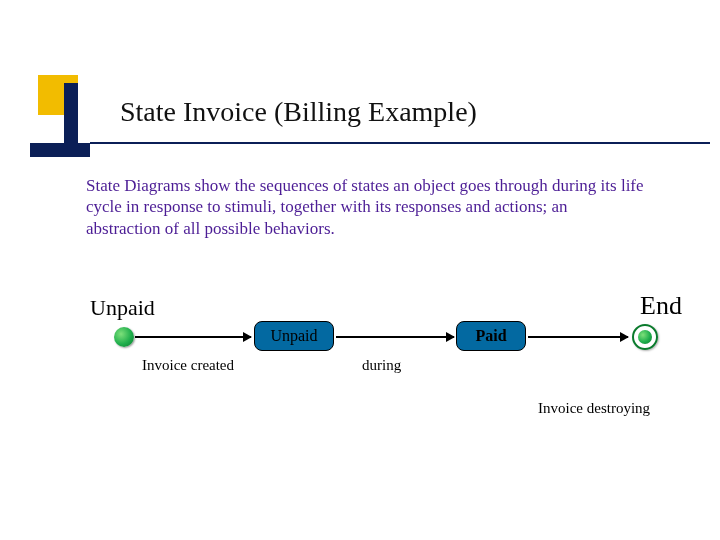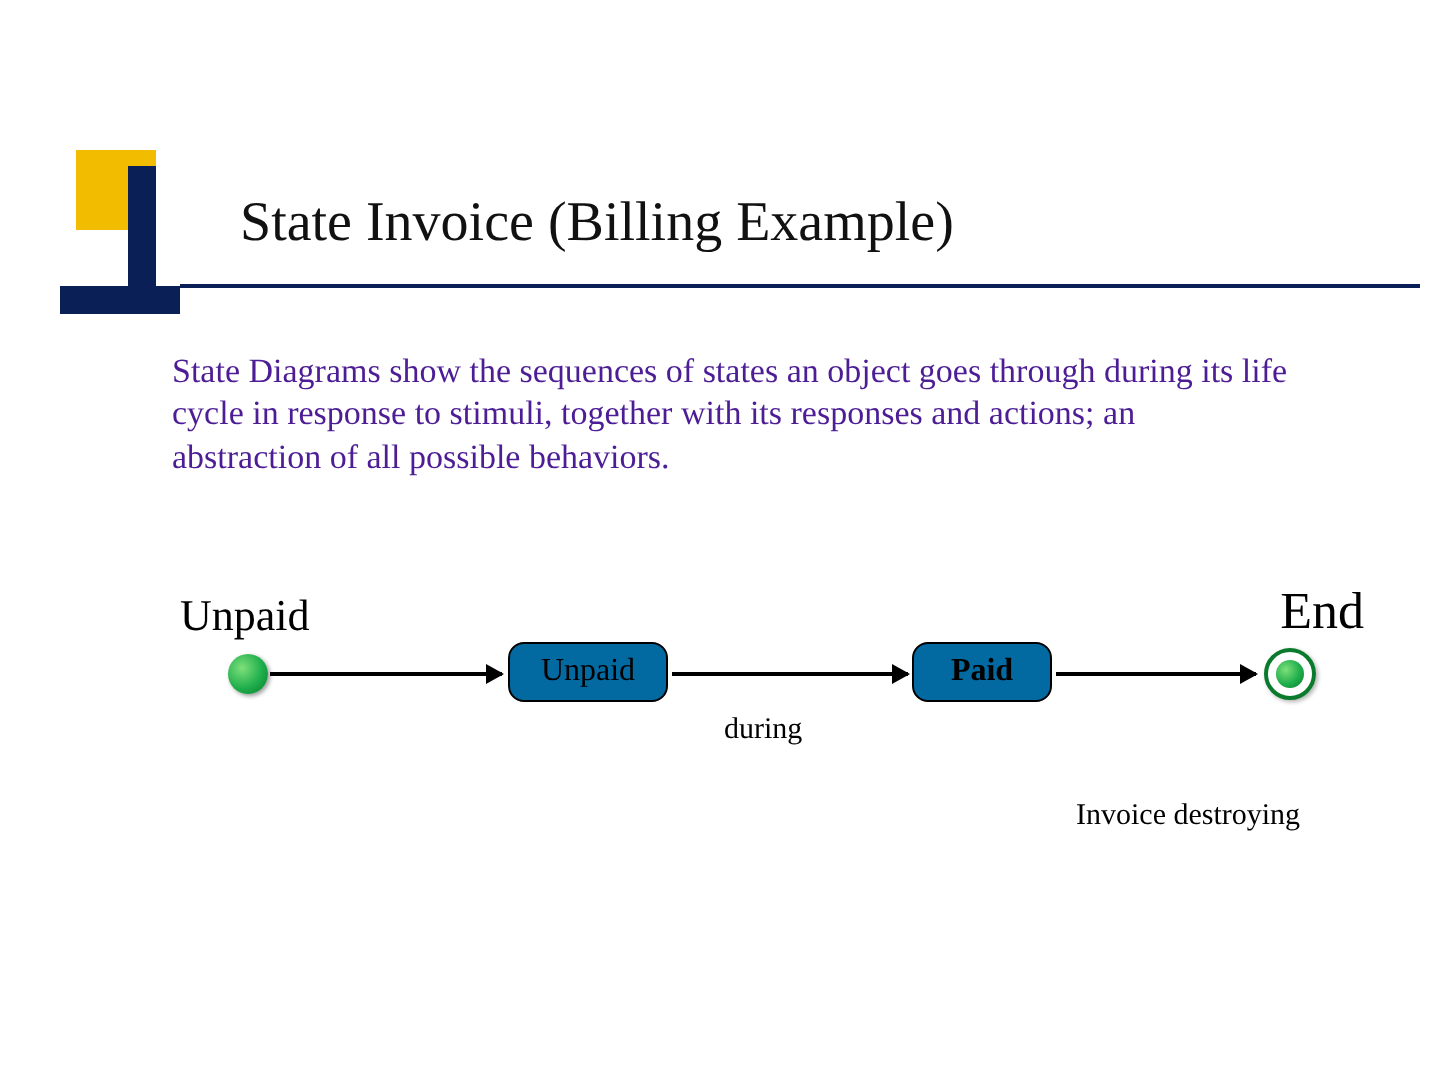--- a/index.html
+++ b/index.html
@@ -183,15 +183,16 @@
   <div class="arrow arrow1"></div>
   <div class="state-box state-unpaid">Unpaid</div>
   <div class="arrow arrow2"></div>
   <div class="state-box state-paid">Paid</div>
   <div class="arrow arrow3"></div>
 
   <div class="node-end-outer">
     <div class="node-end-inner"></div>
   </div>
 
+  <div class="tlabel tlabel1">Invoice created</div>
   <div class="tlabel tlabel2">during</div>
   <div class="tlabel tlabel3">Invoice destroying</div>
 </div>
 
 </body></html>

